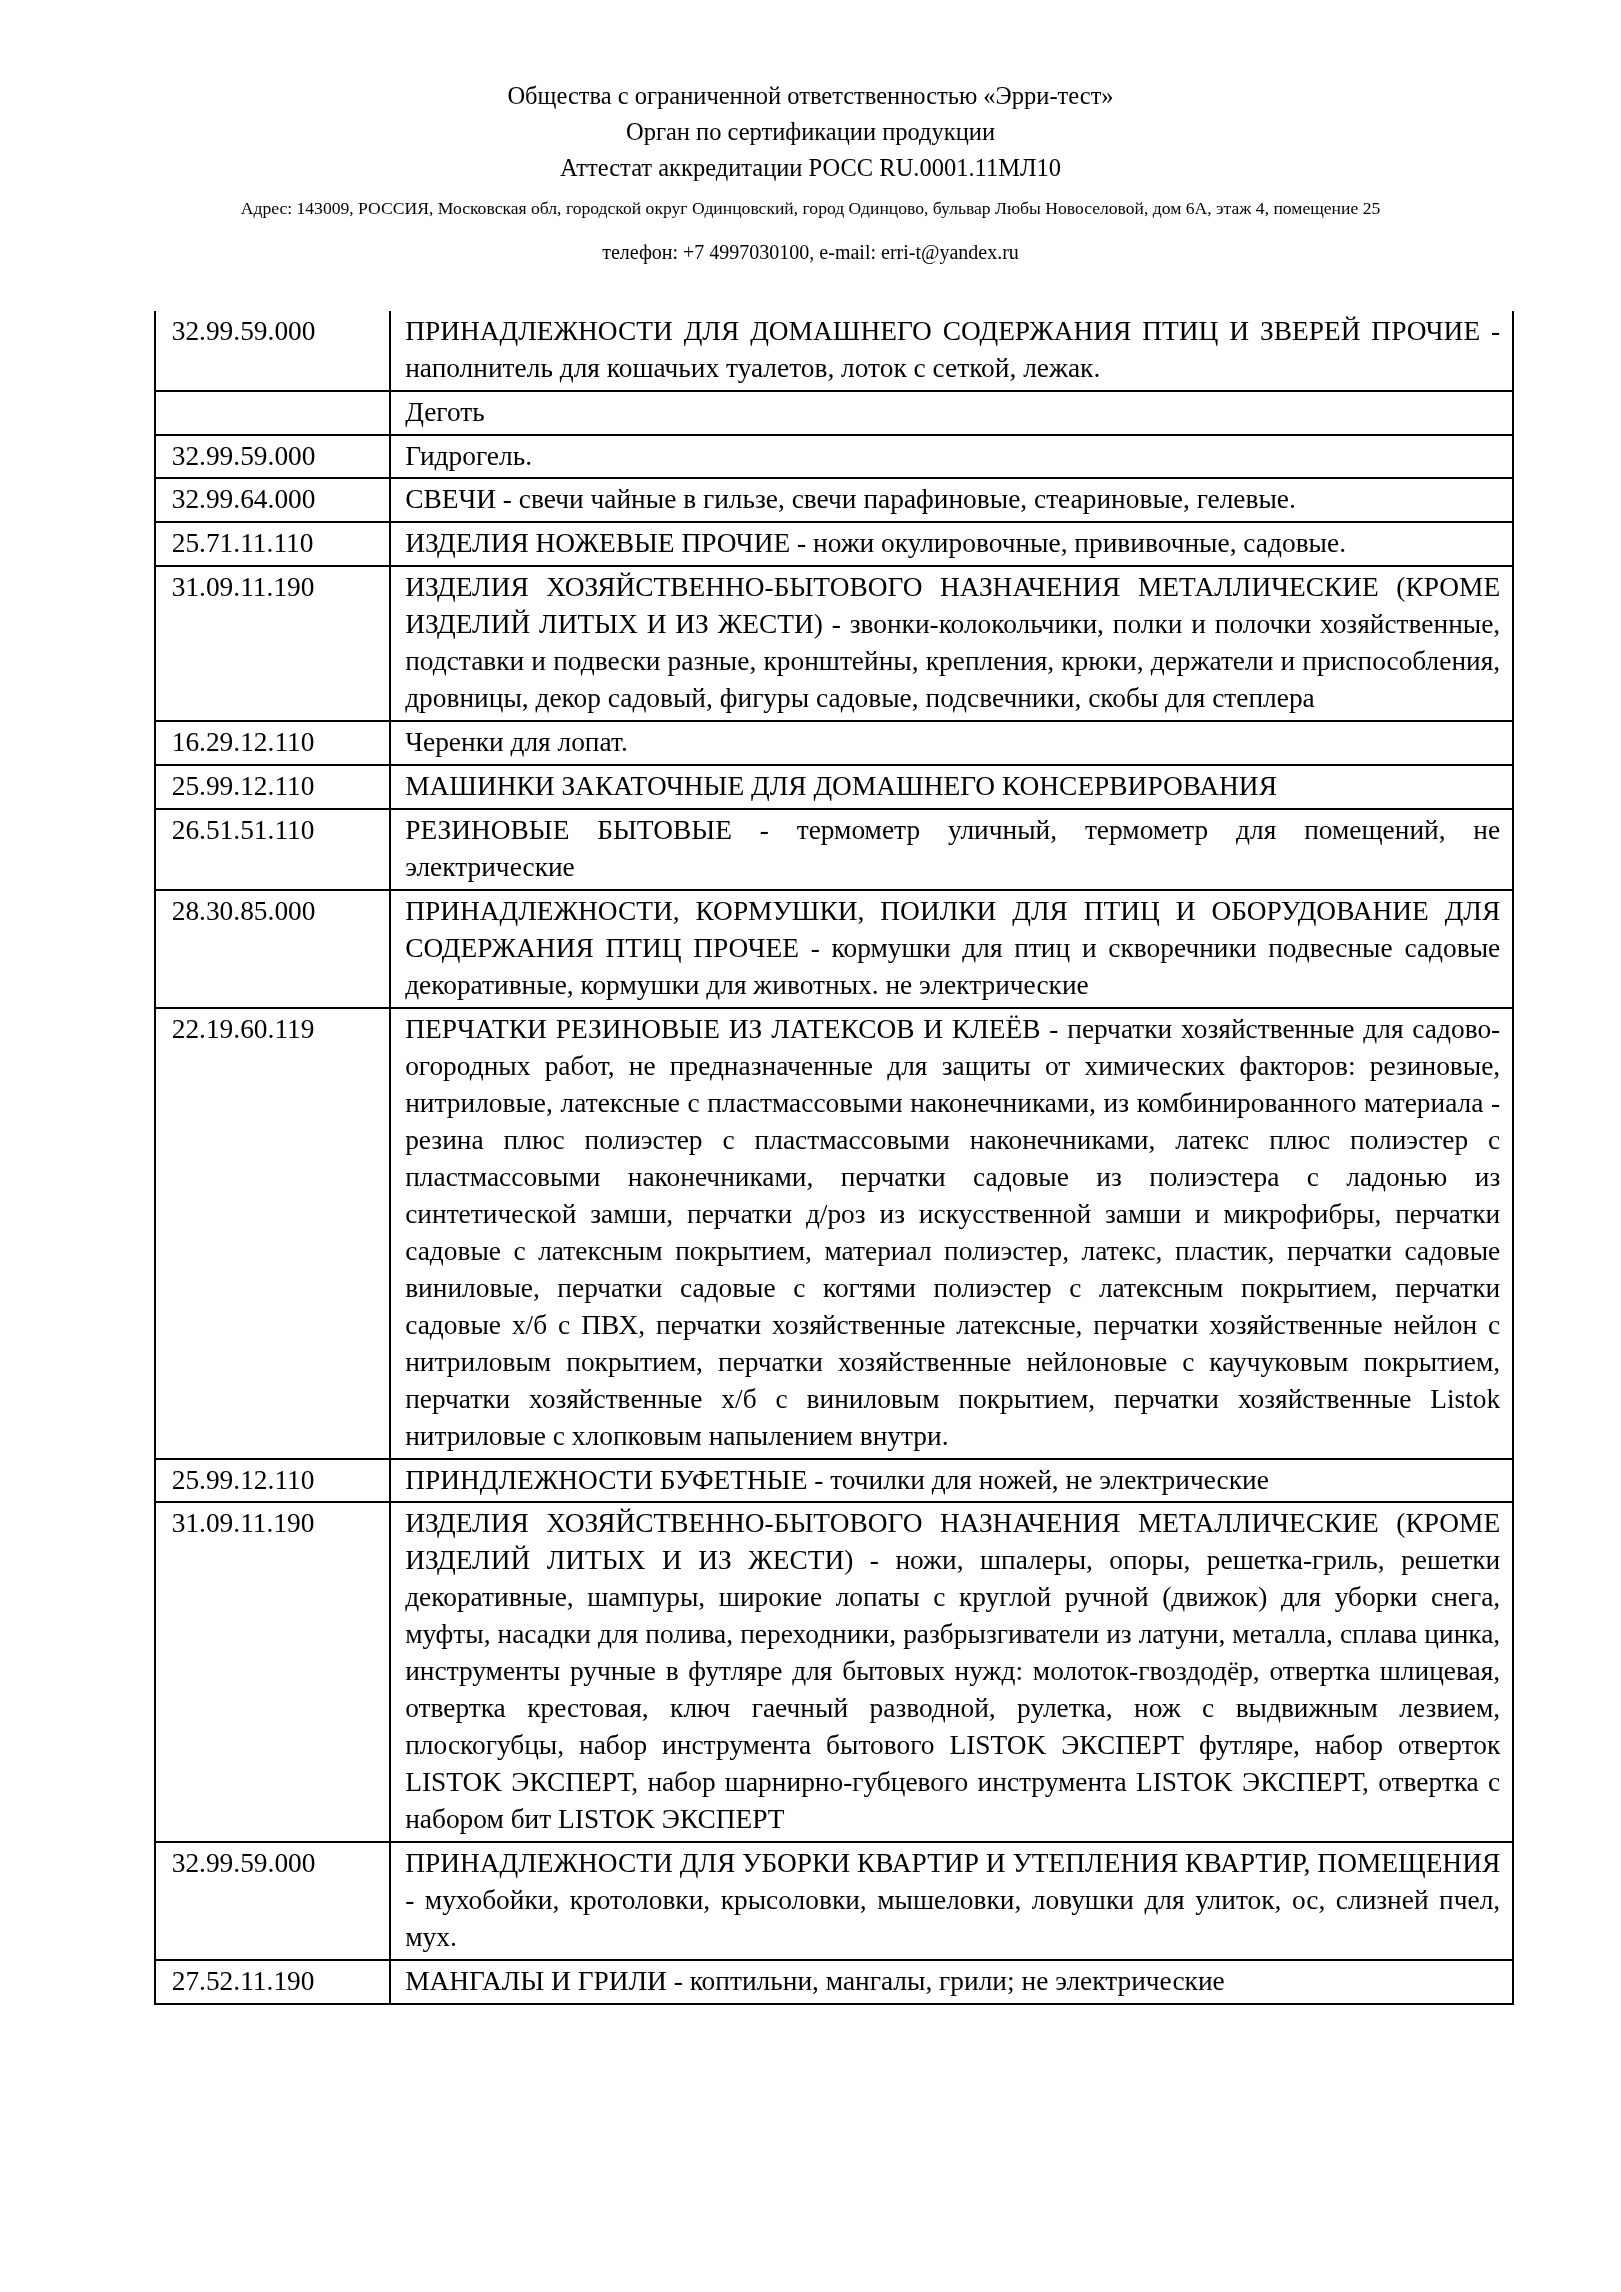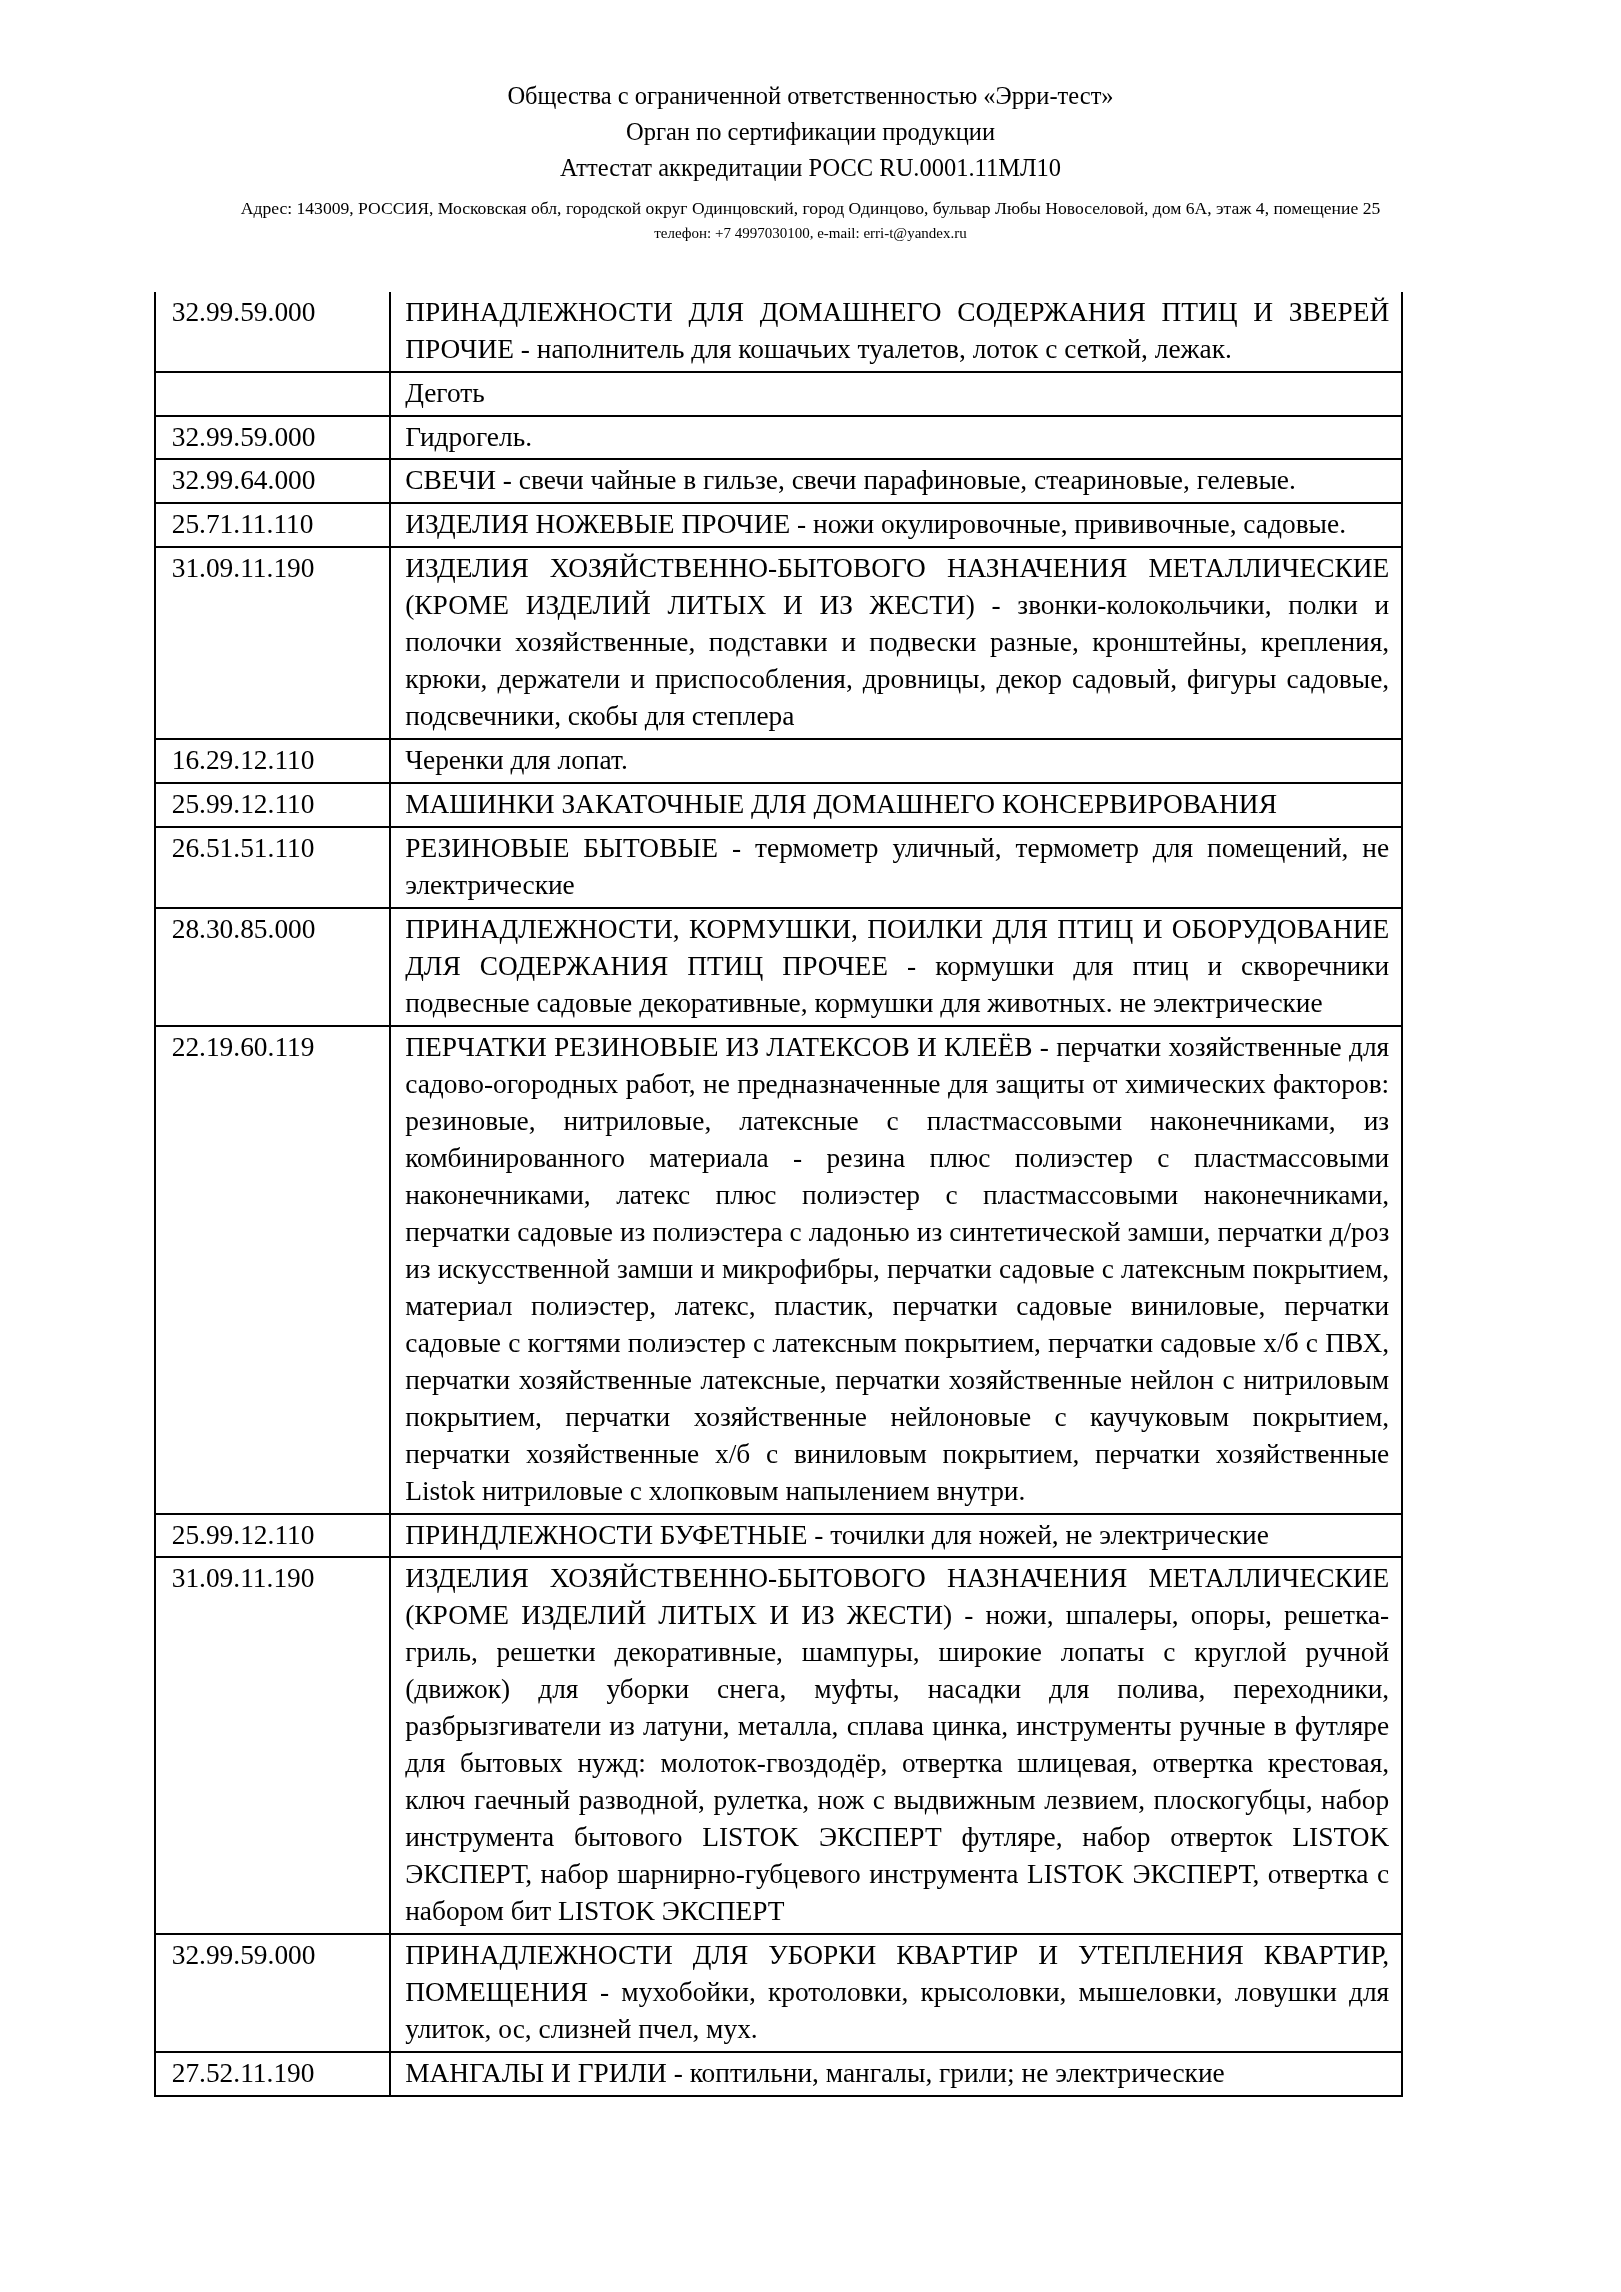--- a/index.html
+++ b/index.html
@@ -25,28 +25,28 @@
     line-height: 36px;
     white-space: nowrap;
   }
   .doc-header .addr-block {
     margin-top: 9.8px;
     font-size: 17.6px;
     line-height: 25.5px;
     padding: 0 114px;
   }
   .doc-header .contact-line {
-    margin-top: 0;
-    font-size: 15px;
+    margin-top: 19px;
+    font-size: 20px;
     line-height: 25.5px;
   }
   table.products {
     border-collapse: collapse;
     table-layout: fixed;
-    width: 1249px;
+    width: 1360px;
     margin: 45px 12px 0 154px;
     border-top: none;
   }
   table.products td {
     border-left: 2px solid #000;
     border-right: 2px solid #000;
     border-bottom: 2.9px solid #000;
     border-top: 2.9px solid #000;
     vertical-align: top;
     font-size: 27.4px;

